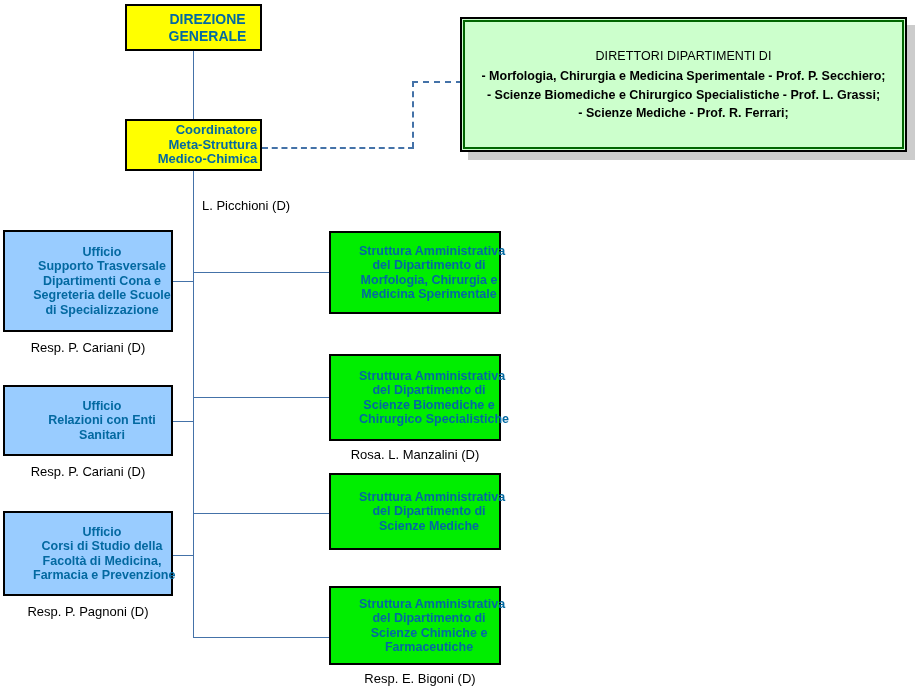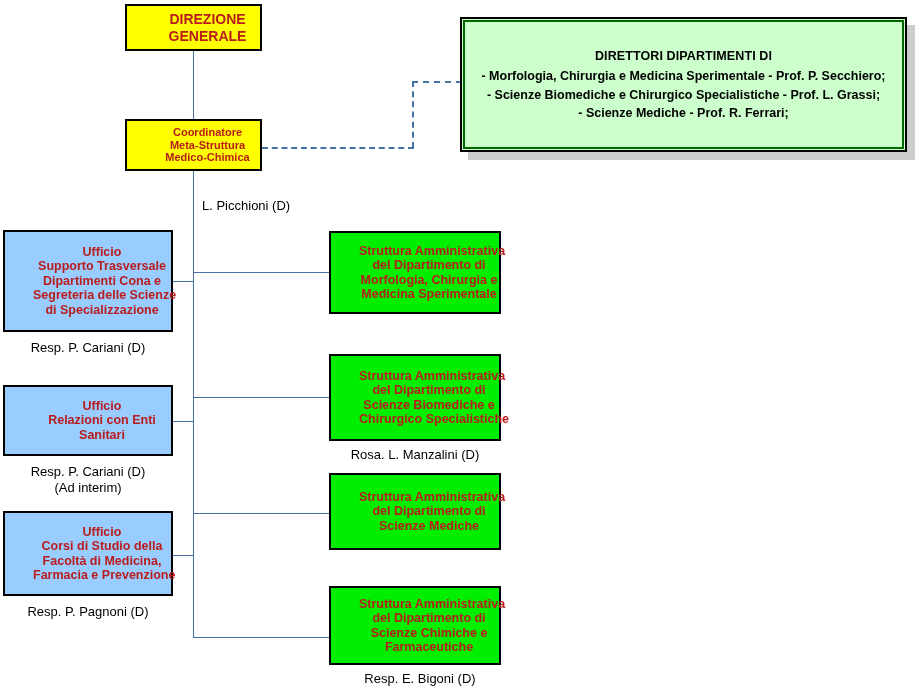--- a/index.html
+++ b/index.html
@@ -23,21 +23,21 @@
   
   .box {
     position: absolute;
     box-sizing: border-box;
     border: 2px solid #000000;
     display: flex;
     align-items: center;
     justify-content: center;
     text-align: center;
     font-weight: bold;
-    color: #b91c1c;
+    color: #0369a1;
     line-height: 1.15;
     padding-left: 28px;
   }
   .box .lines { width: 100%; padding: 0 3px; }
   .box .lines > span { display: block; white-space: nowrap; }
 
   .box-yellow { background: #ffff00; }
   .box-blue   { background: #99ccff; }
   .box-green  { background: #00ee00; }
 
@@ -56,21 +56,21 @@
     align-items: center;
     justify-content: center;
   }
   .panel-inner {
     text-align: center;
     color: #000000;
     line-height: 1.45;
     width: 100%;
   }
   .panel-title {
-    font-weight: bold;
+    font-weight: normal;
     font-size: 12.5px;
     letter-spacing: 0.1px;
     display: block;
     margin-bottom: 2px;
   }
   .panel-line {
     display: block;
     font-size: 12.5px;
     font-weight: bold;
   }
@@ -114,21 +114,21 @@
 
   <div class="box box-yellow" style="left:125px; top:4px; width:137px; height:47px; font-size:14px;">
     <div class="lines">
       <span>DIREZIONE</span>
       <span>GENERALE</span>
     </div>
   </div>
 
   <div class="vline" style="left:193px; top:51px; height:68px;"></div>
 
-  <div class="box box-yellow" style="left:125px; top:119px; width:137px; height:52px; font-size:11px;">
+  <div class="box box-yellow" style="left:125px; top:119px; width:137px; height:52px; font-size:13px;text-align:right;">
     <div class="lines">
       <span>Coordinatore</span>
       <span>Meta-Struttura</span>
       <span>Medico-Chimica</span>
     </div>
   </div>
 
   <div class="caption left-align" style="left:202px; top:198px; width:160px;">
     <span>L. Picchioni (D)</span>
   </div>
@@ -156,38 +156,37 @@
   <div class="hline" style="left:193px; top:272px; width:137px;"></div>
   <div class="hline" style="left:193px; top:397px; width:137px;"></div>
   <div class="hline" style="left:193px; top:513px; width:137px;"></div>
   <div class="hline" style="left:193px; top:637px; width:137px;"></div>
 
   <div class="box box-blue" style="left:3px; top:230px; width:170px; height:102px; font-size:12.5px;">
     <div class="lines">
       <span>Ufficio</span>
       <span>Supporto Trasversale</span>
       <span>Dipartimenti Cona e</span>
-      <span>Segreteria delle Scienze</span>
+      <span>Segreteria delle Scuole</span>
       <span>di Specializzazione</span>
     </div>
   </div>
   <div class="caption" style="left:3px; top:340px; width:170px;">
     <span>Resp. P. Cariani (D)</span>
   </div>
 
   <div class="box box-blue" style="left:3px; top:385px; width:170px; height:71px; font-size:12.5px;">
     <div class="lines">
       <span>Ufficio</span>
       <span>Relazioni con Enti</span>
       <span>Sanitari</span>
     </div>
   </div>
   <div class="caption" style="left:3px; top:464px; width:170px;">
     <span style="display:block;">Resp. P. Cariani (D)</span>
-    <span style="display:block;">(Ad interim)</span>
   </div>
 
   <div class="box box-blue" style="left:3px; top:511px; width:170px; height:85px; font-size:12.5px;">
     <div class="lines">
       <span>Ufficio</span>
       <span>Corsi di Studio della</span>
       <span>Facoltà di Medicina,</span>
       <span>Farmacia e Prevenzione</span>
     </div>
   </div>

